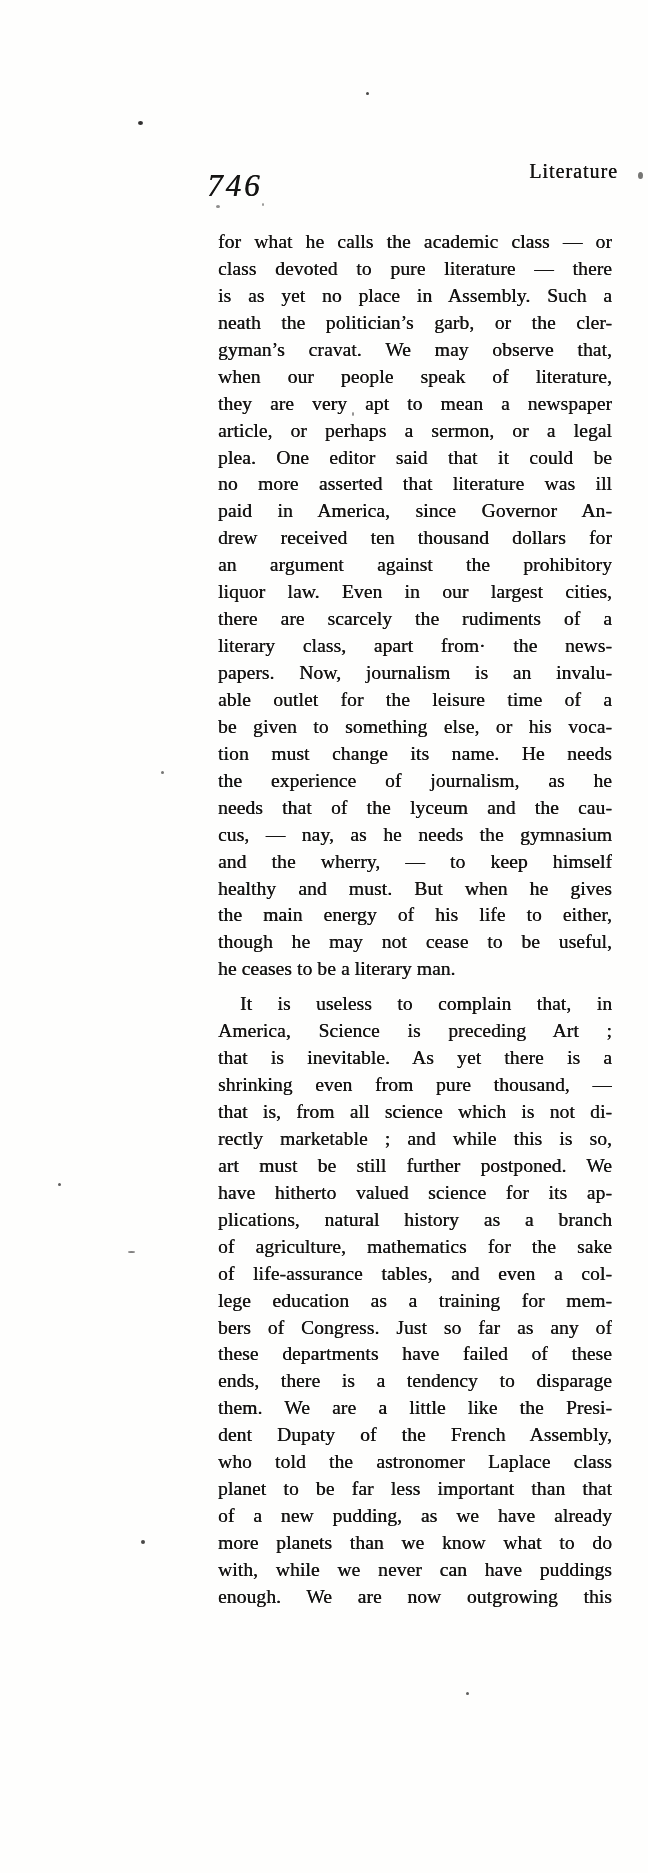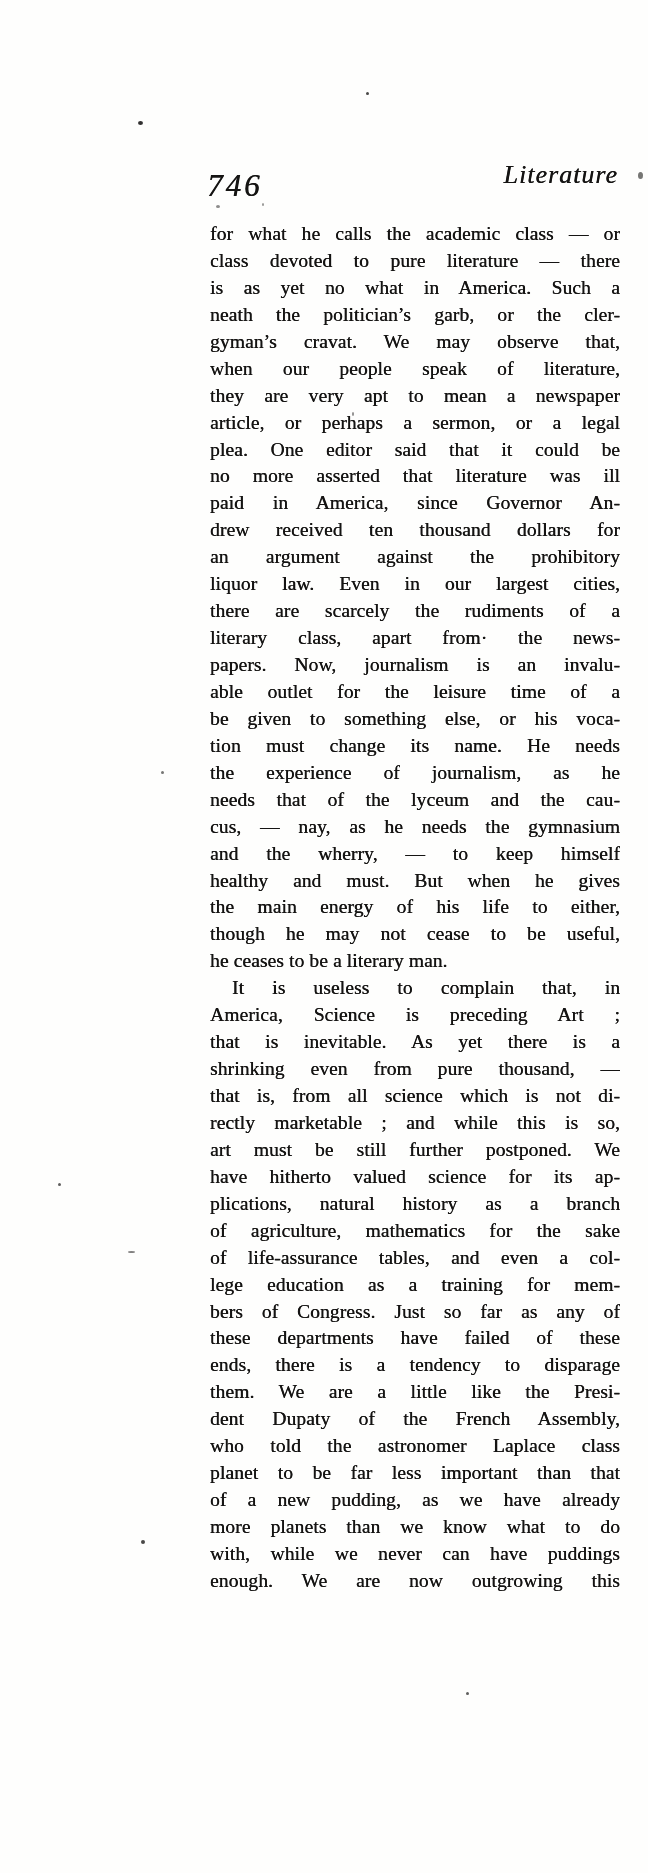--- a/index.html
+++ b/index.html
@@ -27,35 +27,34 @@
     font-size: 31px;
     letter-spacing: 3px;
     font-weight: 500;
     text-shadow: 0.4px 0.3px 0 currentColor;
     font-style: italic;
   }
   .running-title {
     position: absolute;
     right: 30px;
     top: 160px;
-    font-size: 26px;
-    font-style: italic;
+    font-size: 20px;
     letter-spacing: 1px;
     text-shadow: 0.3px 0.2px 0 currentColor;
   }
   .text-column {
     position: absolute;
     left: 210px;
     top: 221px;
     width: 410px;
     font-size: 19.5px;
     letter-spacing: 0.1px;
     text-shadow: 0.3px 0.15px 0 currentColor;
   }
-  .paragraph { margin: 0; }
+  .paragraph { margin: 8px; }
   .line {
     height: 26.95px;
     line-height: 26.95px;
     overflow: hidden;
     white-space: nowrap;
     text-align: justify;
     text-align-last: justify;
   }
   
   .line { white-space: normal; }
@@ -73,21 +72,21 @@
 <div class="page">
 
   <div class="page-number">746</div>
 
   <div class="running-title">Literature</div>
 
   <div class="text-column" id="text-column">
       <div class="paragraph">
         <div class="line">for what he calls the academic class — or</div>
         <div class="line">class devoted to pure literature — there</div>
-        <div class="line">is as yet no what in America. Such a</div>
+        <div class="line">is as yet no place in Assembly. Such a</div>
         <div class="line">neath the politician’s garb, or the cler-</div>
         <div class="line">gyman’s cravat. We may observe that,</div>
         <div class="line">when our people speak of literature,</div>
         <div class="line">they are very apt to mean a newspaper</div>
         <div class="line">article, or perhaps a sermon, or a legal</div>
         <div class="line">plea. One editor said that it could be</div>
         <div class="line">no more asserted that literature was ill</div>
         <div class="line">paid in America, since Governor An-</div>
         <div class="line">drew received ten thousand dollars for</div>
         <div class="line">an argument against the prohibitory</div>

